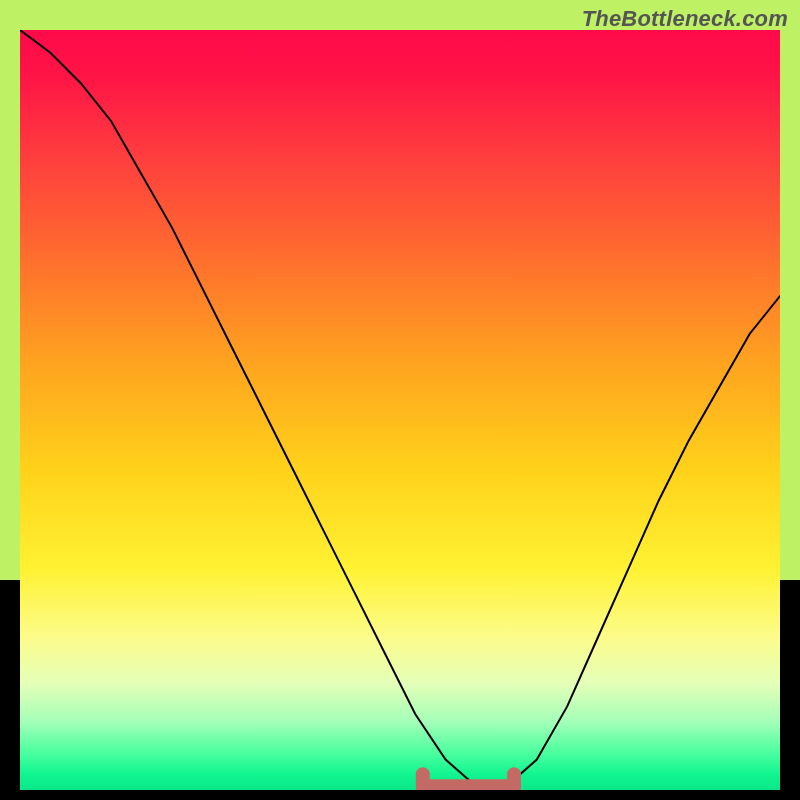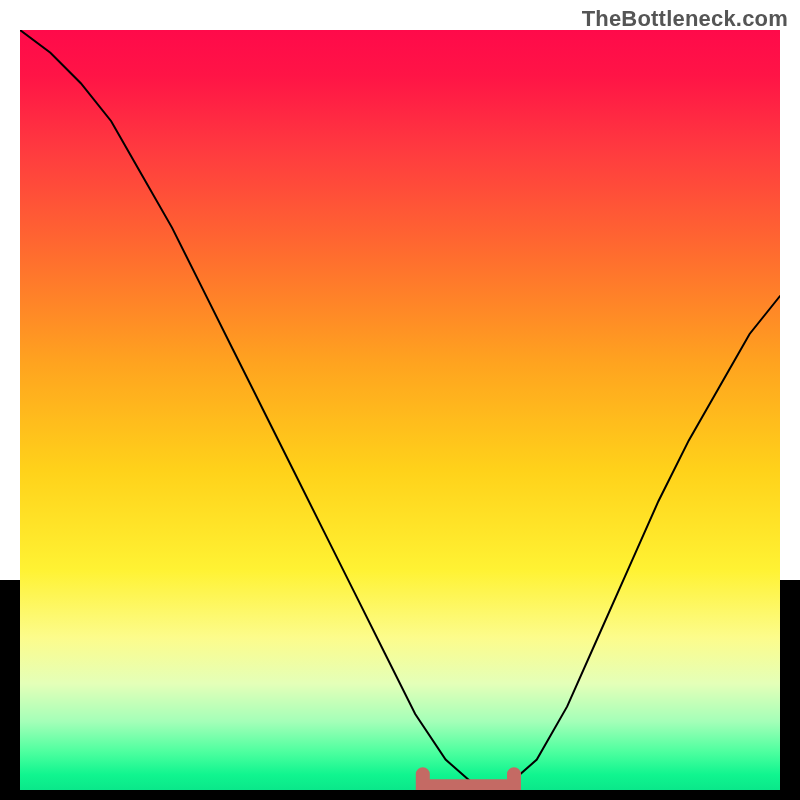--- a/index.html
+++ b/index.html
@@ -1,21 +1,22 @@
 <!DOCTYPE html>
 <html><head>
 <meta charset="utf-8">
 <style>
   * { margin: 0; padding: 0; box-sizing: border-box; }
   html, body { width: 800px; height: 800px; overflow: hidden; background: #000; }
   .frame {
     position: relative;
     width: 800px;
     height: 580px;
-    background: #ffffff;
+    background: #bef264;
+    font-style: italic;
   }
   .watermark {
     position: absolute;
     top: 6px;
     right: 12px;
     font-family: Arial, Helvetica, sans-serif;
     font-size: 22px;
     font-weight: bold;
     color: #555;
     letter-spacing: 0.2px;

